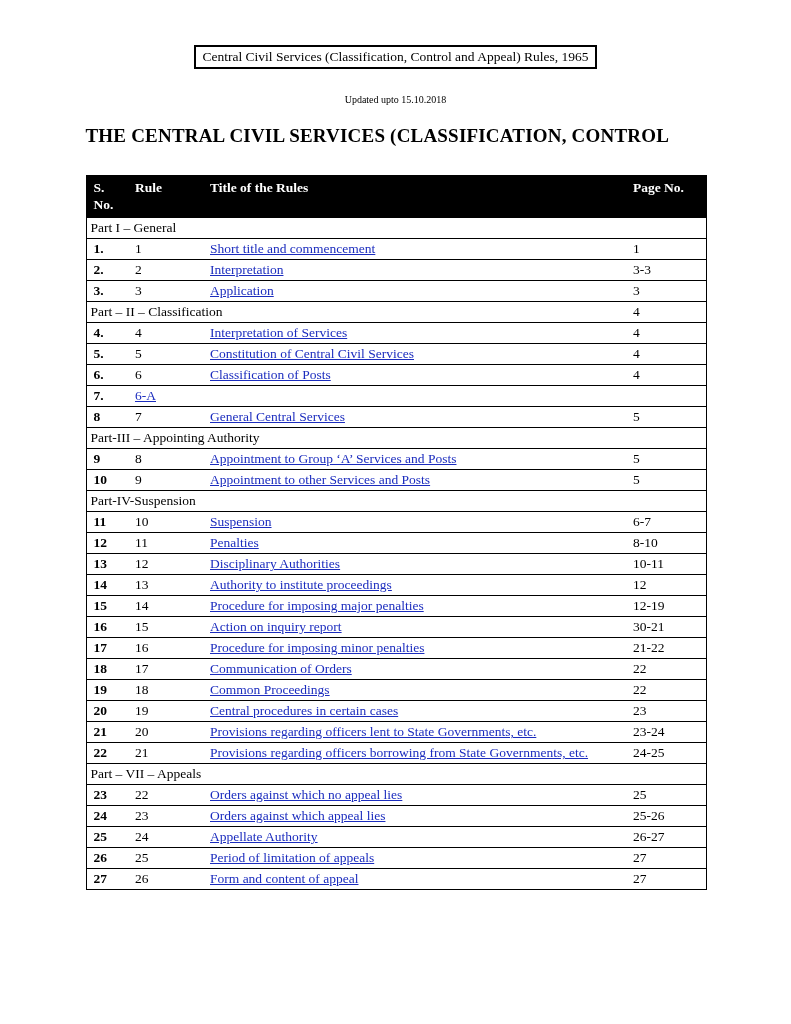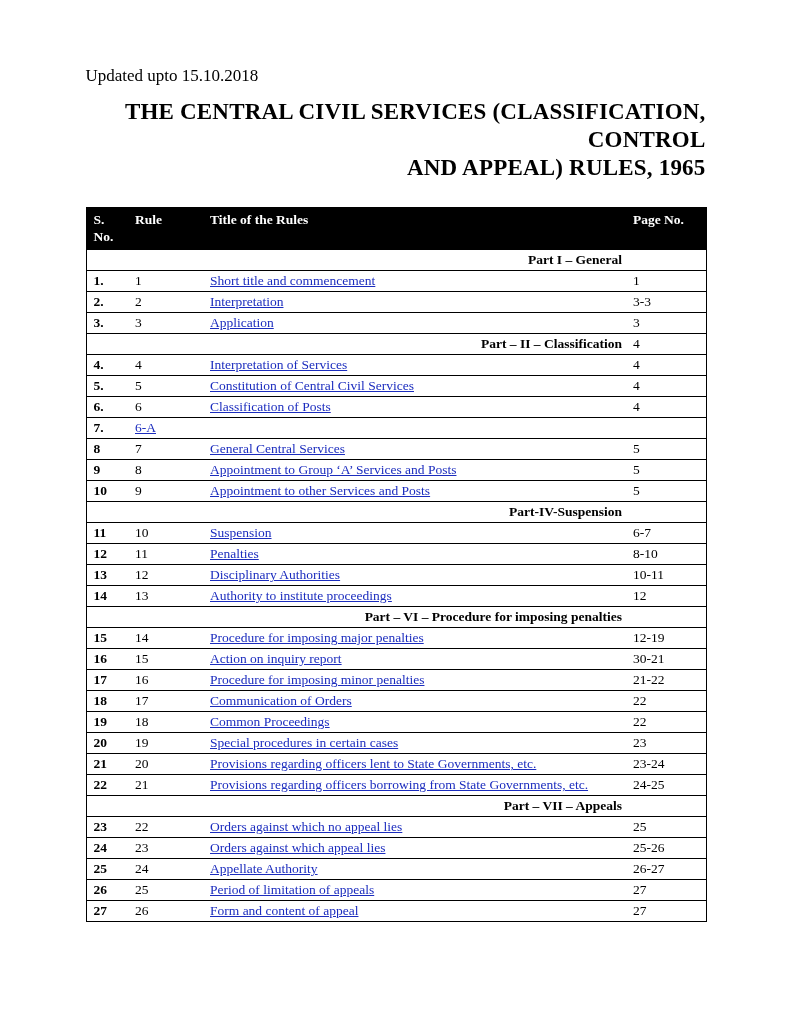--- a/index.html
+++ b/index.html
@@ -20,28 +20,28 @@
   .boxed-title {
     display: table;
     margin: 0 auto;
     border: 2px solid #000000;
     padding: 1px 6px 2px;
     font-size: 13.5px;
     line-height: 17px;
     white-space: nowrap;
   }
   .updated-note {
-    text-align: left;
-    font-size: 17px;
+    text-align: center;
+    font-size: 10px;
     margin-top: 24px;
     line-height: 14px;
   }
   .main-title {
-    text-align: right;
-    font-size: 23px;
+    text-align: left;
+    font-size: 19px;
     font-weight: bold;
     line-height: 28px;
     margin: 15px 0 0 0;
     letter-spacing: 0.2px;
   }
   table.toc {
     width: 620px;
     margin-top: 25px;
     border-collapse: collapse;
     table-layout: fixed;
@@ -70,40 +70,40 @@
     line-height: 18px;
   }
   td.sno-cell {
     font-weight: bold;
     padding-left: 7px;
   }
   td.rule-cell { padding-left: 4px; }
   td.title-cell { padding-left: 4px; margin-left: 48px; }
   td.page-cell { padding-left: 7px; }
   td.part-cell {
-    text-align: right;
-    font-weight: bold;
+    text-align: left;
+    font-weight: normal;
   }
   a.doc-link {
     color: var(--link-color, #1b2cbe);
     text-decoration: underline;
     cursor: pointer;
   }
 </style>
 </head>
 <body>
 
 <div class="page">
 
+  <div class="boxed-title">Central Civil Services (Classification, Control and Appeal) Rules, 1965</div>
 
   <div class="updated-note">Updated upto 15.10.2018</div>
 
   <h1 class="main-title">
     <span>THE CENTRAL CIVIL SERVICES (CLASSIFICATION, CONTROL</span><br>
-    <span>AND APPEAL) RULES, 1965</span>
   </h1>
 
   <table class="toc">
     <colgroup>
       <col class="c-sno">
       <col class="c-rule">
       <col class="c-title">
       <col class="c-page">
     </colgroup>
     <thead>
@@ -166,20 +166,24 @@
           <td class="title-cell"></td>
           <td class="page-cell"></td>
         </tr>
         <tr>
           <td class="sno-cell">8</td>
           <td class="rule-cell">7</td>
           <td class="title-cell"><a href="#" class="doc-link">General Central Services</a></td>
           <td class="page-cell">5</td>
         </tr>
         <tr>
+          <td class="part-cell" colspan="3">Part-III – Appointing Authority</td>
+          <td class="page-cell"></td>
+        </tr>
+        <tr>
           <td class="sno-cell">9</td>
           <td class="rule-cell">8</td>
           <td class="title-cell"><a href="#" class="doc-link">Appointment to Group ‘A’ Services and Posts</a></td>
           <td class="page-cell">5</td>
         </tr>
         <tr>
           <td class="sno-cell">10</td>
           <td class="rule-cell">9</td>
           <td class="title-cell"><a href="#" class="doc-link">Appointment to other Services and Posts</a></td>
           <td class="page-cell">5</td>
@@ -206,24 +210,20 @@
           <td class="title-cell"><a href="#" class="doc-link">Disciplinary Authorities</a></td>
           <td class="page-cell">10-11</td>
         </tr>
         <tr>
           <td class="sno-cell">14</td>
           <td class="rule-cell">13</td>
           <td class="title-cell"><a href="#" class="doc-link">Authority to institute proceedings</a></td>
           <td class="page-cell">12</td>
         </tr>
         <tr>
-          <td class="part-cell" colspan="3">Part – VI – Procedure for imposing penalties</td>
-          <td class="page-cell"></td>
-        </tr>
-        <tr>
           <td class="sno-cell">15</td>
           <td class="rule-cell">14</td>
           <td class="title-cell"><a href="#" class="doc-link">Procedure for imposing major penalties</a></td>
           <td class="page-cell">12-19</td>
         </tr>
         <tr>
           <td class="sno-cell">16</td>
           <td class="rule-cell">15</td>
           <td class="title-cell"><a href="#" class="doc-link">Action on inquiry report</a></td>
           <td class="page-cell">30-21</td>
@@ -242,21 +242,21 @@
         </tr>
         <tr>
           <td class="sno-cell">19</td>
           <td class="rule-cell">18</td>
           <td class="title-cell"><a href="#" class="doc-link">Common Proceedings</a></td>
           <td class="page-cell">22</td>
         </tr>
         <tr>
           <td class="sno-cell">20</td>
           <td class="rule-cell">19</td>
-          <td class="title-cell"><a href="#" class="doc-link">Special procedures in certain cases</a></td>
+          <td class="title-cell"><a href="#" class="doc-link">Central procedures in certain cases</a></td>
           <td class="page-cell">23</td>
         </tr>
         <tr>
           <td class="sno-cell">21</td>
           <td class="rule-cell">20</td>
           <td class="title-cell"><a href="#" class="doc-link">Provisions regarding officers lent to State Governments, etc.</a></td>
           <td class="page-cell">23-24</td>
         </tr>
         <tr>
           <td class="sno-cell">22</td>

